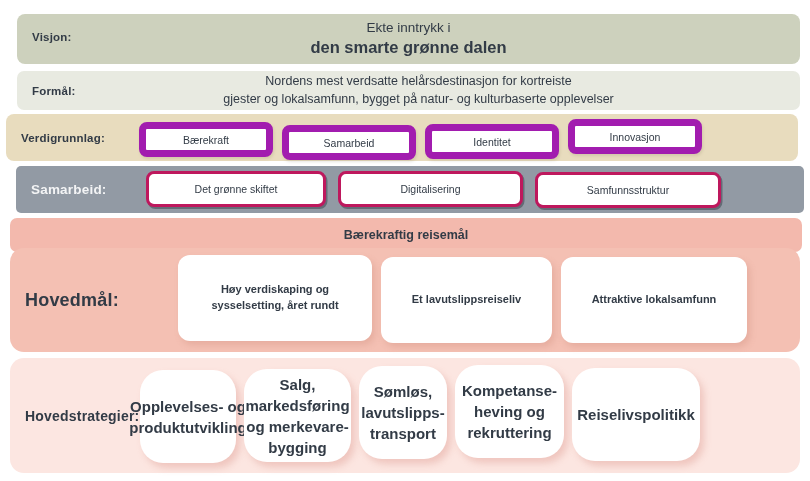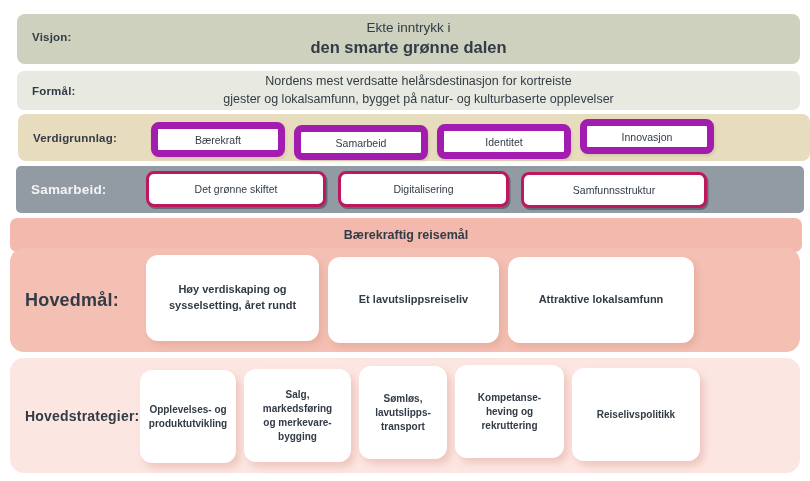--- a/index.html
+++ b/index.html
@@ -29,21 +29,21 @@
   .visjon-content{position:absolute;left:120px;right:120px;top:5px;text-align:center;}
   .visjon-line1{font-size:13.5px;line-height:1.35;}
   .visjon-line2{font-size:16.5px;font-weight:bold;line-height:1.3;}
 
   
   .formal{left:17px;top:71px;width:783px;height:39px;background:var(--formal);border-radius:7px;}
   .formal .row-label{font-size:11.5px;}
   .formal-content{position:absolute;left:120px;right:100px;text-align:center;font-size:12.5px;line-height:1.42;}
 
   
-  .verdi{left:18px;top:114px;width:792px;height:47px;background:var(--verdi);border-radius:8px;}
+  .verdi{left:6px;top:114px;width:792px;height:47px;background:var(--verdi);border-radius:8px;}
   .verdi .row-label{font-size:11.5px;}
 
   
   .prem{left:16px;top:166px;width:788px;height:47px;background:var(--prem);border-radius:5px;}
   .prem .row-label{color:#f3f4f5;font-size:13.5px;}
 
   
   .banner{left:10px;top:218px;width:792px;height:34px;background:var(--banner);border-radius:7px;justify-content:center;}
   .banner-text{font-size:12.5px;font-weight:bold;}
 
@@ -67,32 +67,32 @@
     border:7px solid #a21caf;box-shadow:1px 2px 3px rgba(120,110,80,.18);}
   .verdi .card:nth-child(1){transform:translateY(2px);}
   .verdi .card:nth-child(2){transform:translateY(5px);}
   .verdi .card:nth-child(3){transform:translateY(4px);}
   .verdi .card:nth-child(4){transform:translateY(-1px);}
 
   .prem .cards{left:130px;top:5px;gap:12px;}
   .prem .card{height:36px;border-radius:8px;font-size:10.5px;
     border:3px solid #be185d;box-shadow:1.5px 2px 0 rgba(45,52,62,.45);}
   .prem .card:nth-child(1){width:180px;}
-  .prem .card:nth-child(2){width:171px;}
+  .prem .card:nth-child(2){width:185px;}
   .prem .card:nth-child(3){width:186px;transform:translateY(1px);}
 
   .hmal .cards{left:136px;top:7px;gap:9px;}
   .hmal .card{height:86px;border-radius:12px;font-size:11px;font-weight:bold;line-height:1.45;
     box-shadow:3px 4px 6px rgba(190,120,105,.25);padding:0 8px;}
-  .hmal .card:nth-child(1){width:173px;}
+  .hmal .card:nth-child(1){width:194px;margin-left:32px;}
   .hmal .card:nth-child(2){width:171px;transform:translateY(2px);}
   .hmal .card:nth-child(3){width:186px;transform:translateY(2px);}
 
   .hstrat .cards{left:130px;top:7px;gap:8px;}
-  .hstrat .card{height:93px;border-radius:12px;font-size:10px;font-weight:bold;line-height:1.4;
+  .hstrat .card{height:93px;border-radius:23px;font-size:15px;font-weight:bold;line-height:1.4;
     box-shadow:4px 5px 7px rgba(220,150,140,.4);padding:0 4px;}
   .hstrat .card:nth-child(1){width:96px;transform:translateY(5px);}
   .hstrat .card:nth-child(2){width:107px;transform:translateY(4px);}
   .hstrat .card:nth-child(3){width:88px;transform:translateY(1px);}
   .hstrat .card:nth-child(4){width:109px;transform:translateY(0px);}
   .hstrat .card:nth-child(5){width:128px;transform:translateY(3px);}
 </style>
 </head>
 <body>
 

